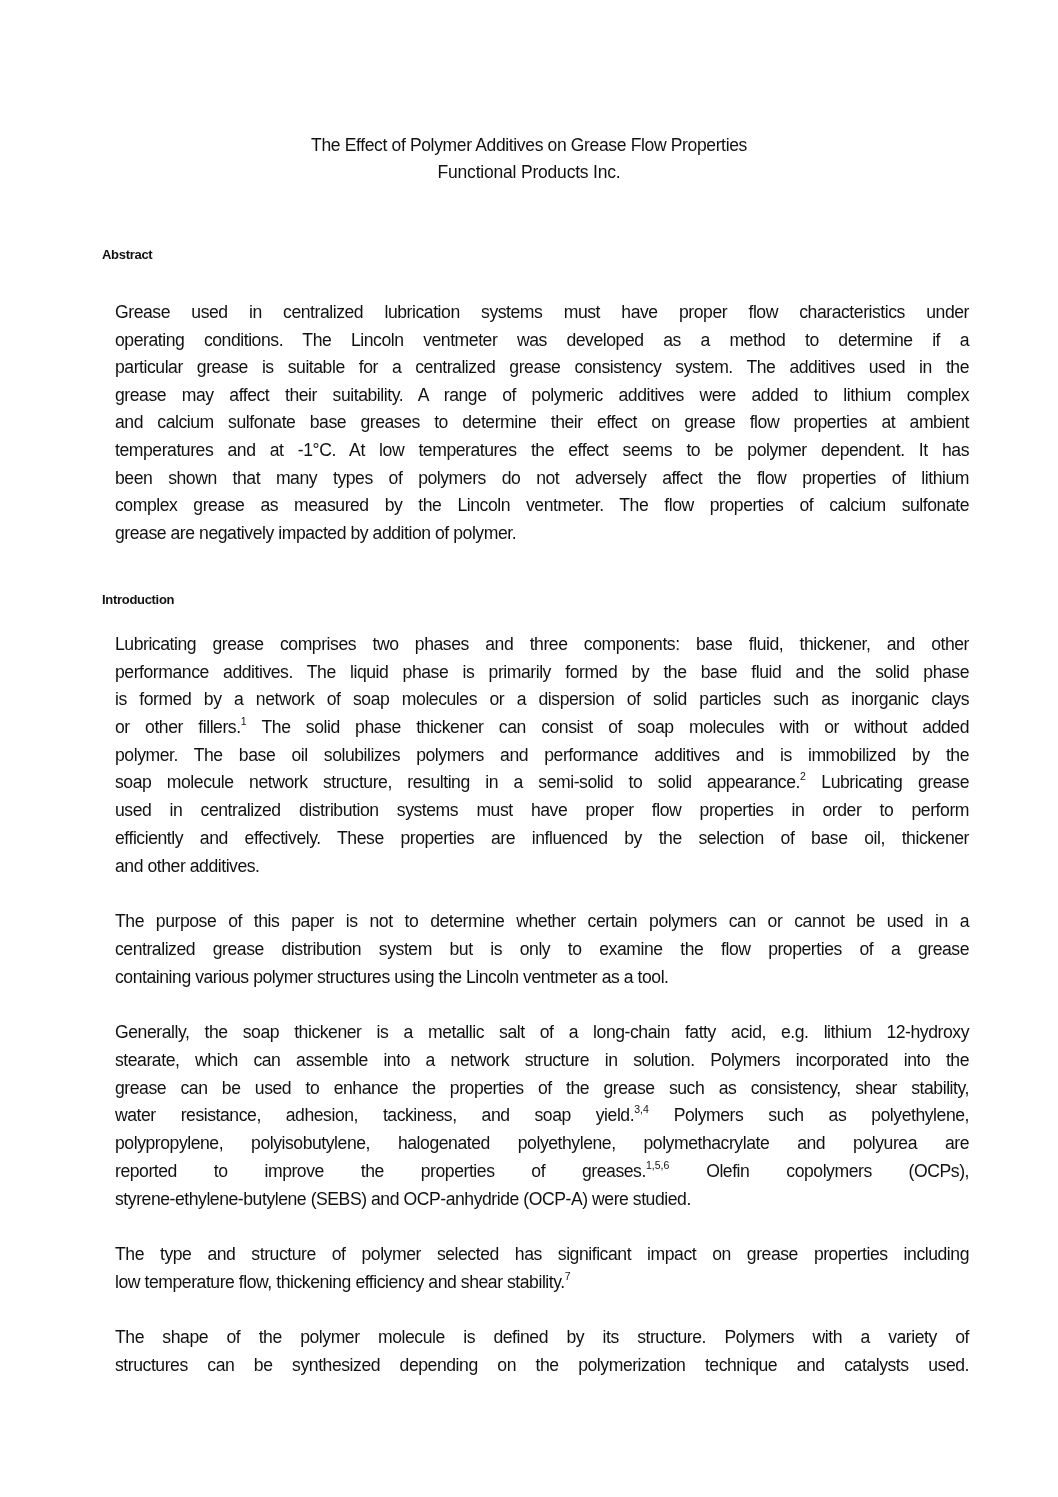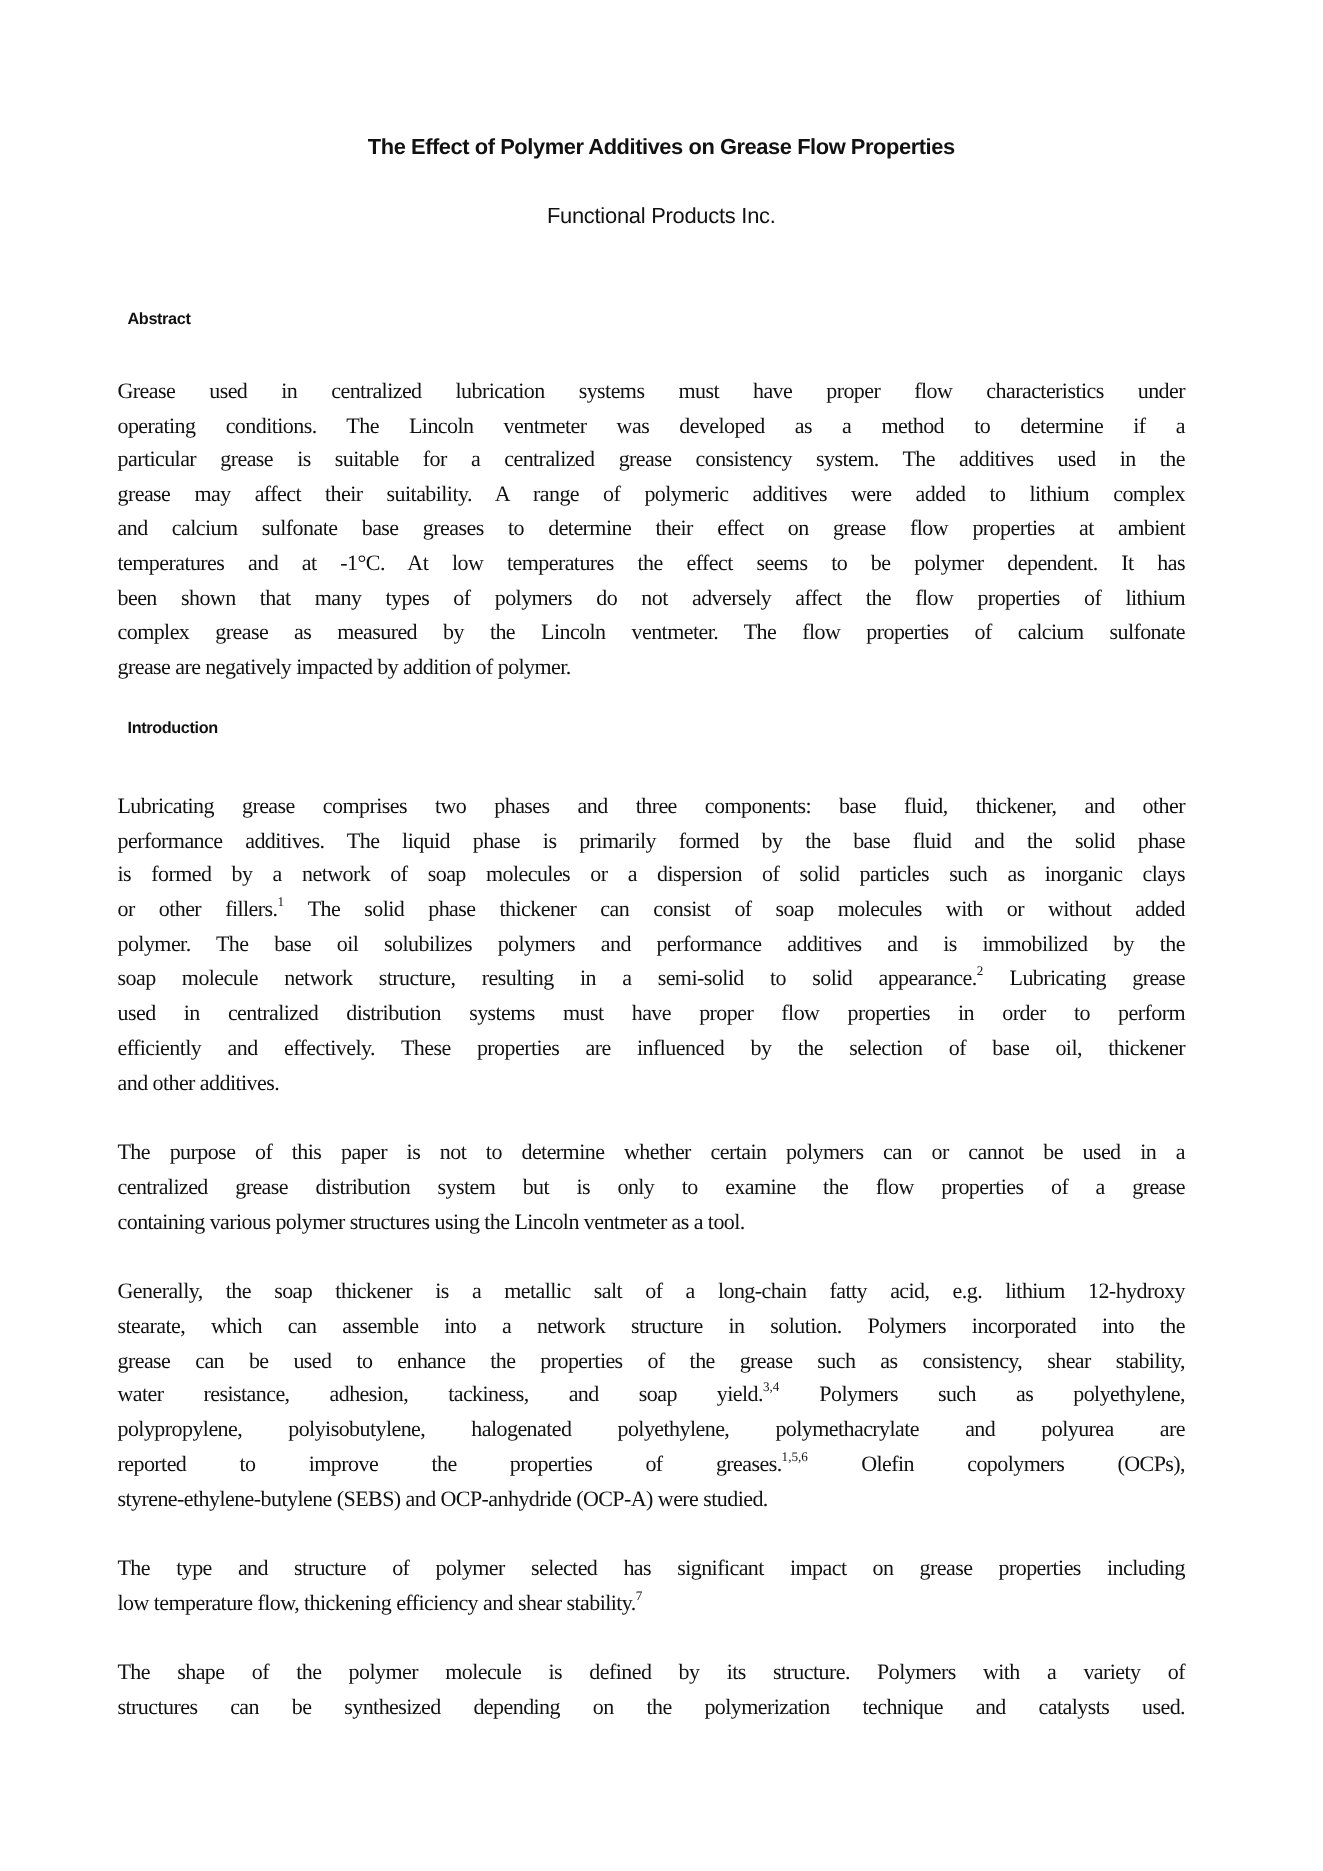--- a/index.html
+++ b/index.html
@@ -1,27 +1,27 @@
 <!DOCTYPE html>
 <html><head>
 <meta charset="utf-8">
 <style>
   html, body { margin: 0; padding: 0; background: #ffffff; }
   body { width: 1058px; height: 1497px; position: relative; overflow: hidden;
          font-family: "Liberation Sans", "DejaVu Sans", sans-serif; color: #111111; }
   .page { position: absolute; left: 0; top: 0; width: 1058px; height: 1497px; background: #ffffff; }
   .ctr { position: absolute; left: 0; width: 1058px; text-align: center; font-size: 17.5px; line-height: 20px;
          white-space: nowrap; }
-  .ctr.title { font-weight: bold; font-size: 17.5px; letter-spacing: -0.35px; }
+  .ctr.title { font-weight: normal; font-size: 17.5px; letter-spacing: -0.35px; margin-top: 28px; }
   .ctr.sub { letter-spacing: -0.2px; }
   .heading { position: absolute; left: 102px; font-weight: bold; font-size: 13px; line-height: 20px;
              letter-spacing: -0.3px; white-space: nowrap; }
-  .ln { position: absolute; left: 94px; width: 854px; font-size: 17.6px; line-height: 20px;
+  .ln { position: absolute; left: 115px; width: 854px; font-size: 17.6px; line-height: 20px;
         height: 20px; white-space: nowrap; overflow: visible; letter-spacing: -0.45px;
-        text-align: justify; text-align-last: justify; font-family: Liberation Serif, serif; }
+        text-align: justify; text-align-last: justify; }
   .ln.last { text-align-last: left; }
   sup.ref { font-size: 10.5px; line-height: 0; position: relative; top: -1px; vertical-align: super; letter-spacing: 0; }
 </style>
 </head>
 <body>
 
 <div class="page">
 
   <div class="ctr title" style="top:107px;">The Effect of Polymer Additives on Grease Flow Properties</div>
   <div class="ctr sub" style="top:162px;">Functional Products Inc.</div>
@@ -32,21 +32,21 @@
     <div class="ln" style="top:330px;">operating conditions. The Lincoln ventmeter was developed as a method to determine if a</div>
     <div class="ln" style="top:357px;">particular grease is suitable for a centralized grease consistency system. The additives used in the</div>
     <div class="ln" style="top:385px;">grease may affect their suitability. A range of polymeric additives were added to lithium complex</div>
     <div class="ln" style="top:412px;">and calcium sulfonate base greases to determine their effect on grease flow properties at ambient</div>
     <div class="ln" style="top:440px;">temperatures and at -1°C. At low temperatures the effect seems to be polymer dependent. It has</div>
     <div class="ln" style="top:468px;">been shown that many types of polymers do not adversely affect the flow properties of lithium</div>
     <div class="ln" style="top:495px;">complex grease as measured by the Lincoln ventmeter. The flow properties of calcium sulfonate</div>
     <div class="ln last" style="top:523px;">grease are negatively impacted by addition of polymer.</div>
   </div>
 
-  <div class="heading" style="top:572px;text-align:center;">Introduction</div>
+  <div class="heading" style="top:590px;text-align:center;">Introduction</div>
 
   <div>
     <div class="ln" style="top:634px;">Lubricating grease comprises two phases and three components: base fluid, thickener, and other</div>
     <div class="ln" style="top:662px;">performance additives. The liquid phase is primarily formed by the base fluid and the solid phase</div>
     <div class="ln" style="top:689px;">is formed by a network of soap molecules or a dispersion of solid particles such as inorganic clays</div>
     <div class="ln" style="top:717px;"><span>or other fillers.</span><sup class="ref">1</sup><span> The solid phase thickener can consist of soap molecules with or without added</span></div>
     <div class="ln" style="top:745px;">polymer. The base oil solubilizes polymers and performance additives and is immobilized by the</div>
     <div class="ln" style="top:772px;"><span>soap molecule network structure, resulting in a semi-solid to solid appearance.</span><sup class="ref">2</sup><span> Lubricating grease</span></div>
     <div class="ln" style="top:800px;">used in centralized distribution systems must have proper flow properties in order to perform</div>
     <div class="ln" style="top:828px;">efficiently and effectively. These properties are influenced by the selection of base oil, thickener</div>

